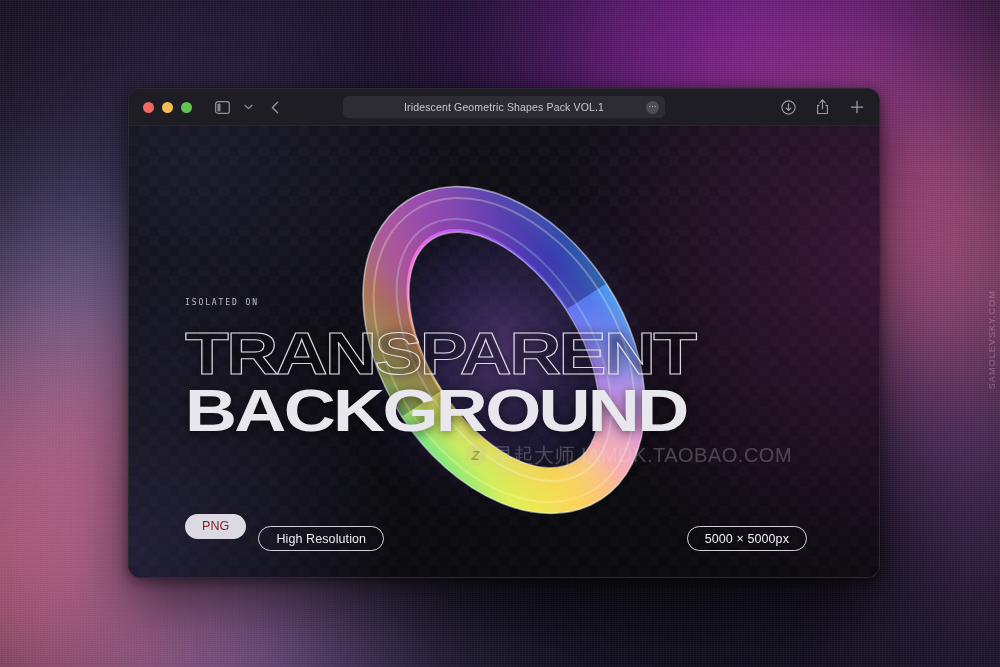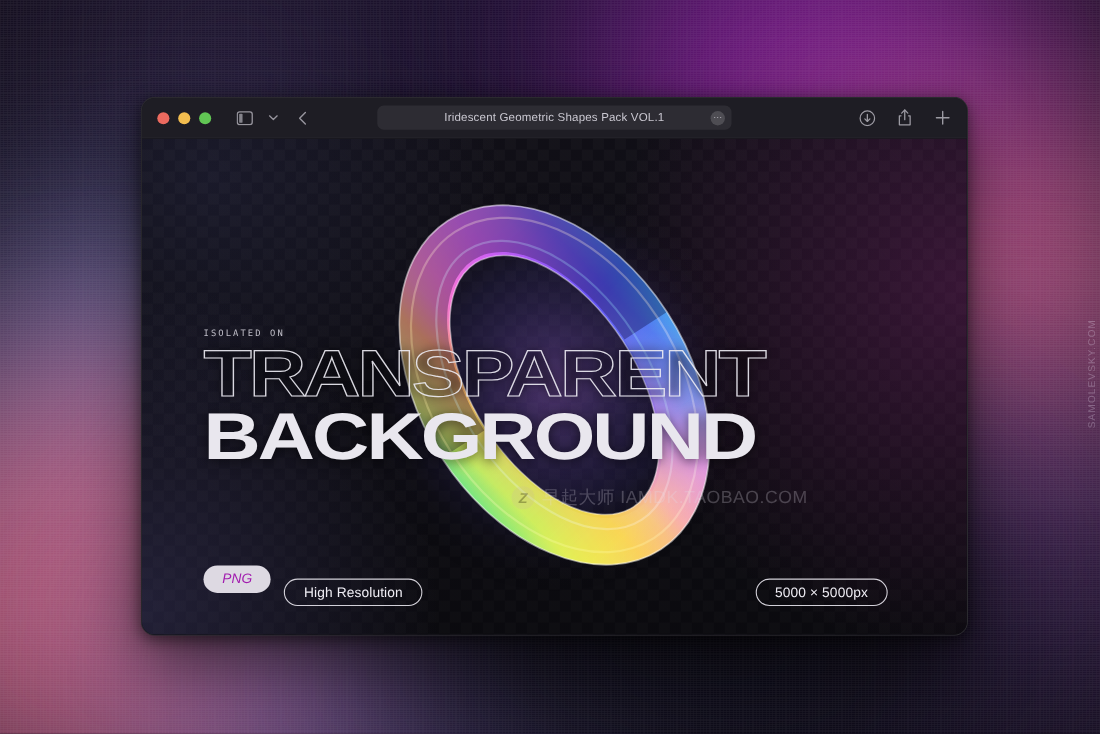--- a/index.html
+++ b/index.html
@@ -109,21 +109,21 @@
   }
 
   
   #copy {
     position:absolute; left:56px; top:172px; right:40px;
     z-index:4; pointer-events:none;
   }
   #kicker {
     font-family:"DejaVu Sans Mono", monospace;
     font-size:8px; letter-spacing:1.9px; color:#d6d4de;
-    opacity:.88; margin-bottom:6px;
+    opacity:.88; margin-bottom:20px;
   }
   .headline {
     font-family:"Liberation Sans", sans-serif;
     font-weight:700;
     font-size:60px;
     line-height:.90;
     letter-spacing:-2.2px;
     white-space:nowrap;
     transform:scaleX(1.20);
     transform-origin:left center;
@@ -154,37 +154,37 @@
     display:flex; gap:12px; align-items:center;
   }
   #badges-right { position:absolute; right:72px; bottom:26px; z-index:6; }
   .pill {
     height:25px; border-radius:13px;
     display:flex; align-items:center; justify-content:center;
     padding:0 17px;
     font-size:12.5px; letter-spacing:.1px;
     white-space:nowrap;
   }
-  .pill-solid  { background:#ddd9e2; color:#a21caf; font-weight:400;font-style:italic; }
+  .pill-solid  { background:#ddd9e2; color:#7f1d1d; font-weight:400; }
   .pill-ghost  { border:1px solid rgba(238,236,244,.88); color:#efedf4;margin-top:25px; }
 
   
   #center-wm {
     position:absolute; left:336px; top:316px; z-index:7;
     display:flex; align-items:center; gap:7px;
     opacity:.42; pointer-events:none; white-space:nowrap;
   }
   #wm-logo {
     width:21px; height:21px; border-radius:50%;
     background:rgba(205,190,150,.55);
     display:flex; align-items:center; justify-content:center;
     font-size:13px; font-weight:700; color:#4a3f28; font-style:italic;
   }
   #wm-text {
-    font-size:16px; color:rgba(225,220,230,.62); letter-spacing:.5px;
+    font-size:20px; color:rgba(225,220,230,.62); letter-spacing:.5px;
   }
   #side-wm {
     position:absolute; right:3px; top:290px; z-index:9;
     font-size:9px; letter-spacing:1.1px;
     color:rgba(225,215,235,.30);
     writing-mode:vertical-rl;
     transform:rotate(180deg);
     white-space:nowrap;
   }
 </style>

